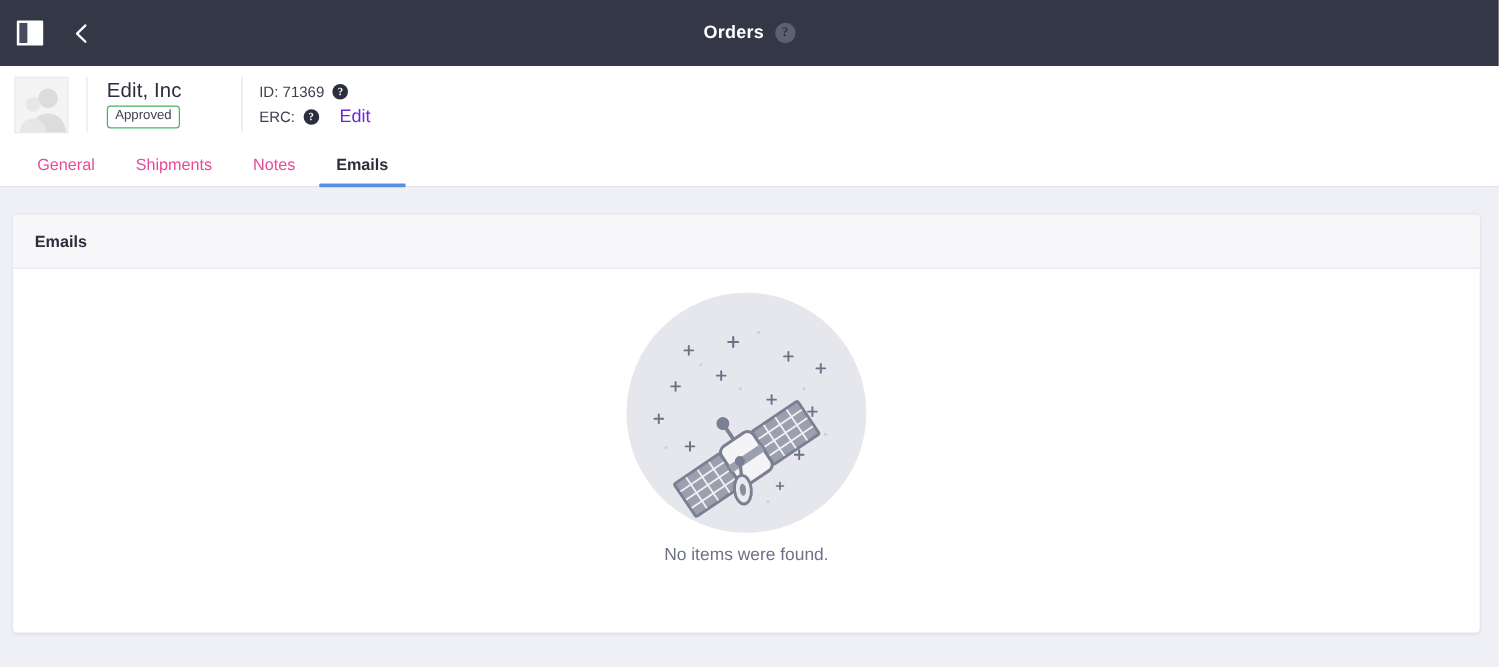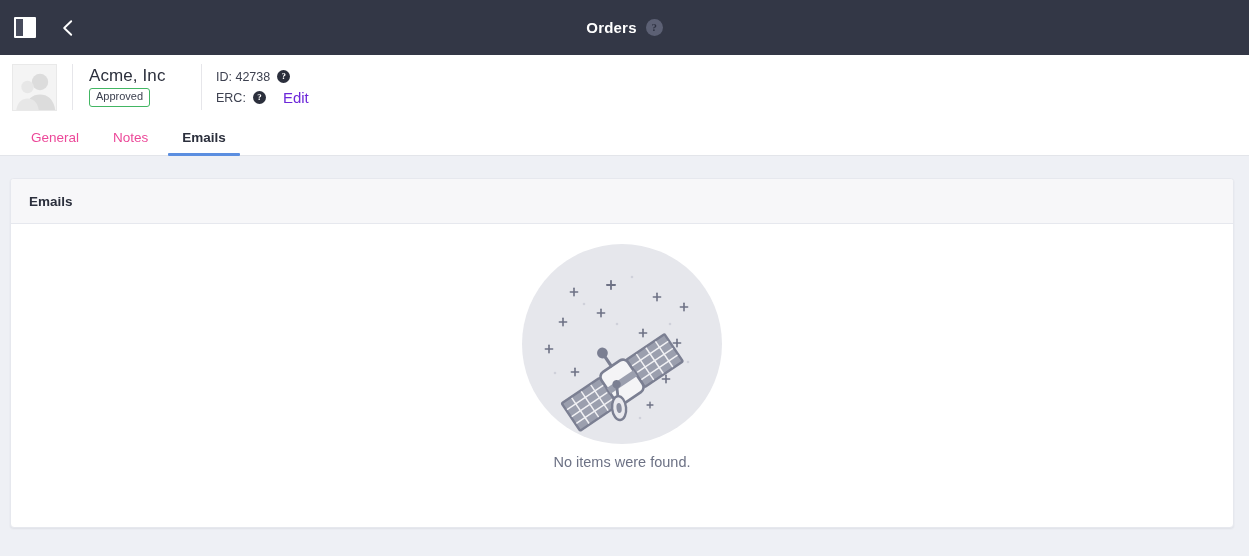--- a/index.html
+++ b/index.html
@@ -285,41 +285,42 @@
       <path d="M11.5 47 C12.5 34.5 19.5 29.5 27 29.5 C34.5 29.5 41.5 34.5 42.5 47 Z" fill="#dcdcdc"></path>
 
       <circle cx="14.5" cy="22" r="6.2" fill="#e7e7e7"></circle>
       <path d="M3 47 C3.8 37.5 8.8 33.5 14.5 33.5 C20.2 33.5 25.2 37.5 26 47 Z" fill="#e7e7e7"></path>
     </svg>
   </div>
 
   <div class="entity-divider"></div>
 
   <div class="entity-name-block">
-    <span class="entity-name">Acme, Inc</span>
+    <span class="entity-name">Edit, Inc</span>
     <span class="status-badge">Approved</span>
   </div>
 
   <div class="entity-divider2"></div>
 
   <div class="entity-meta">
     <div class="meta-row">
-      <span>ID: 42738</span>
+      <span>ID: 71369</span>
       <span class="help-dot">?</span>
     </div>
     <div class="meta-row">
       <span>ERC:</span>
       <span class="help-dot">?</span>
       <a class="edit-link">Edit</a>
     </div>
   </div>
 </div>
 
 <div class="tabbar">
   <div class="tab">General</div>
+  <div class="tab">Shipments</div>
   <div class="tab">Notes</div>
   <div class="tab active">Emails</div>
 </div>
 
 <div class="main">
   <div class="card">
 
     <div class="card-header">
       <span class="card-header-title">Emails</span>
     </div>

